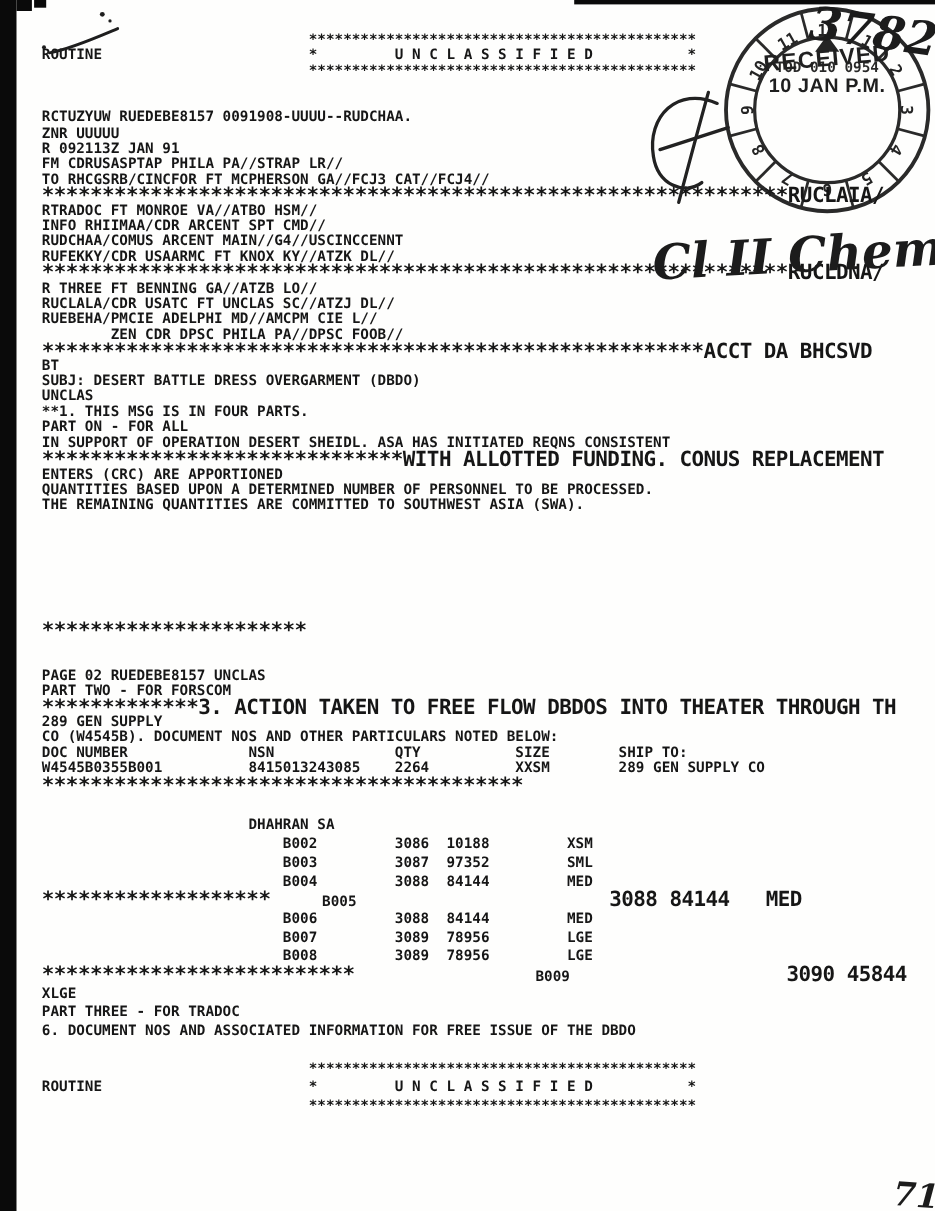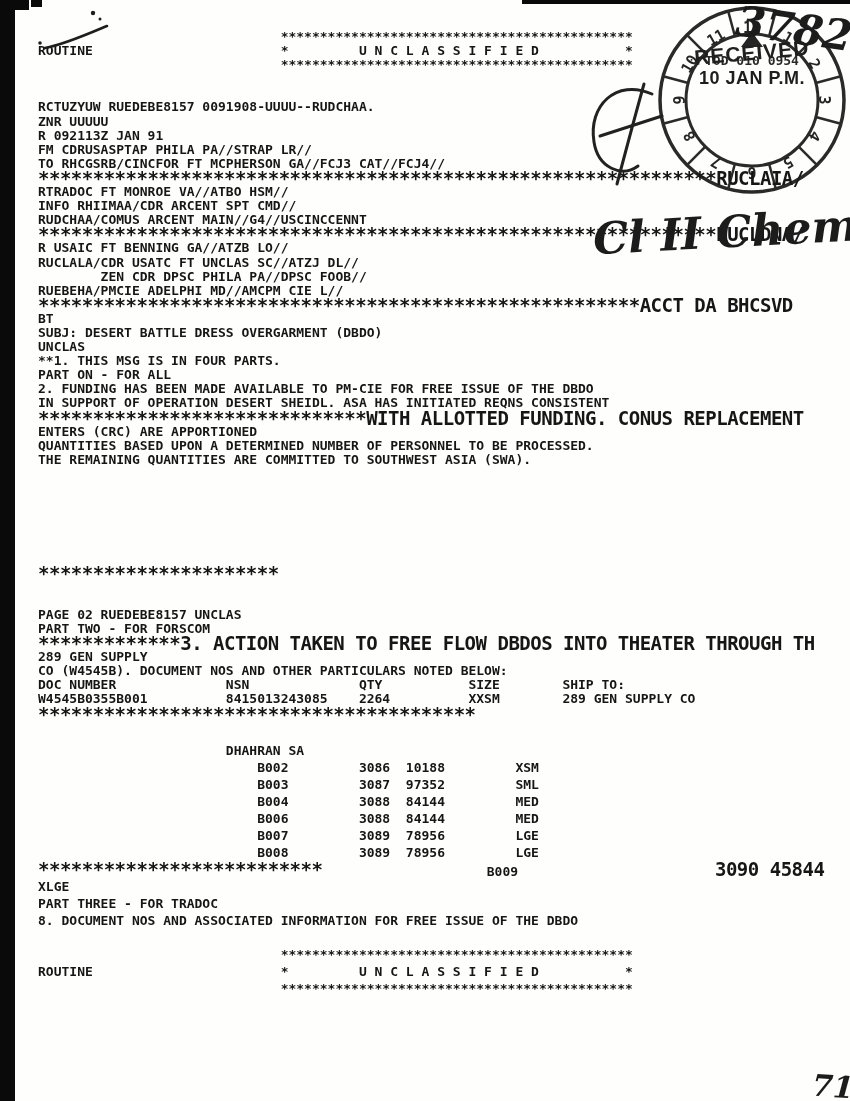--- a/index.html
+++ b/index.html
@@ -43,32 +43,32 @@
     <div class="ln"><span class="n"></span></div>
     <div class="ln"><span class="n">RCTUZYUW RUEDEBE8157 0091908-UUUU--RUDCHAA.</span></div>
     <div class="ln"><span class="n">ZNR UUUUU</span></div>
     <div class="ln"><span class="n">R 092113Z JAN 91</span></div>
     <div class="ln"><span class="n">FM CDRUSASPTAP PHILA PA//STRAP LR//</span></div>
     <div class="ln"><span class="n">TO RHCGSRB/CINCFOR FT MCPHERSON GA//FCJ3 CAT//FCJ4//</span></div>
     <div class="ln"><span class="b">**************************************************************RUCLAIA/</span></div>
     <div class="ln"><span class="n">RTRADOC FT MONROE VA//ATBO HSM//</span></div>
     <div class="ln"><span class="n">INFO RHIIMAA/CDR ARCENT SPT CMD//</span></div>
     <div class="ln"><span class="n">RUDCHAA/COMUS ARCENT MAIN//G4//USCINCCENNT</span></div>
+    <div class="ln"><span class="n">RUFEKKY/CDR USAARMC FT KNOX KY//ATZK DL//</span></div>
     <div class="ln"><span class="b">**************************************************************RUCLDNA/</span></div>
-    <div class="ln"><span class="n">R USAIC FT BENNING GA//ATZB LO//</span></div>
+    <div class="ln"><span class="n">R THREE FT BENNING GA//ATZB LO//</span></div>
     <div class="ln"><span class="n">RUCLALA/CDR USATC FT UNCLAS SC//ATZJ DL//</span></div>
+    <div class="ln"><span class="n">RUEBEHA/PMCIE ADELPHI MD//AMCPM CIE L//</span></div>
     <div class="ln"><span class="n">        ZEN CDR DPSC PHILA PA//DPSC FOOB//</span></div>
-    <div class="ln"><span class="n">RUEBEHA/PMCIE ADELPHI MD//AMCPM CIE L//</span></div>
     <div class="ln"><span class="b">*******************************************************ACCT DA BHCSVD</span></div>
     <div class="ln"><span class="n">BT</span></div>
     <div class="ln"><span class="n">SUBJ: DESERT BATTLE DRESS OVERGARMENT (DBDO)</span></div>
     <div class="ln"><span class="n">UNCLAS</span></div>
     <div class="ln"><span class="n">**1. THIS MSG IS IN FOUR PARTS.</span></div>
     <div class="ln"><span class="n">PART ON - FOR ALL</span></div>
-    <div class="ln"><span class="n">2. FUNDING HAS BEEN MADE AVAILABLE TO PM-CIE FOR FREE ISSUE OF THE DBDO</span></div>
     <div class="ln"><span class="n">IN SUPPORT OF OPERATION DESERT SHEIDL. ASA HAS INITIATED REQNS CONSISTENT</span></div>
     <div class="ln"><span class="b">******************************WITH ALLOTTED FUNDING. CONUS REPLACEMENT</span></div>
     <div class="ln"><span class="n">ENTERS (CRC) ARE APPORTIONED</span></div>
     <div class="ln"><span class="n">QUANTITIES BASED UPON A DETERMINED NUMBER OF PERSONNEL TO BE PROCESSED.</span></div>
     <div class="ln"><span class="n">THE REMAINING QUANTITIES ARE COMMITTED TO SOUTHWEST ASIA (SWA).</span></div>
     <div class="ln"><span class="n"></span></div>
     <div class="ln"><span class="n"></span></div>
     <div class="ln"><span class="n"></span></div>
     <div class="ln"><span class="n"></span></div>
     <div class="ln"><span class="n"></span></div>
@@ -84,27 +84,28 @@
     <div class="ln"><span class="n">CO (W4545B). DOCUMENT NOS AND OTHER PARTICULARS NOTED BELOW:</span></div>
     <div class="ln"><span class="n">DOC NUMBER              NSN              QTY           SIZE        SHIP TO:</span></div>
     <div class="ln"><span class="n">W4545B0355B001          8415013243085    2264          XXSM        289 GEN SUPPLY CO</span></div>
     <div class="ln"><span class="b">****************************************</span></div>
   </div>
 <div id="block-bottom" class="textblock" style="top:742px;">
     <div class="ln"><span class="n">                        DHAHRAN SA</span></div>
     <div class="ln"><span class="n">                            B002         3086  10188         XSM</span></div>
     <div class="ln"><span class="n">                            B003         3087  97352         SML</span></div>
     <div class="ln"><span class="n">                            B004         3088  84144         MED</span></div>
+    <div class="ln"><span class="b">*******************</span><span class="n">      B005</span><span class="b">                     3088 84144   MED</span></div>
     <div class="ln"><span class="n">                            B006         3088  84144         MED</span></div>
     <div class="ln"><span class="n">                            B007         3089  78956         LGE</span></div>
     <div class="ln"><span class="n">                            B008         3089  78956         LGE</span></div>
     <div class="ln"><span class="b">**************************</span><span class="n">                     B009</span><span class="b">                  3090 45844</span></div>
     <div class="ln"><span class="n">XLGE</span></div>
     <div class="ln"><span class="n">PART THREE - FOR TRADOC</span></div>
-    <div class="ln"><span class="n">8. DOCUMENT NOS AND ASSOCIATED INFORMATION FOR FREE ISSUE OF THE DBDO</span></div>
+    <div class="ln"><span class="n">6. DOCUMENT NOS AND ASSOCIATED INFORMATION FOR FREE ISSUE OF THE DBDO</span></div>
     <div class="ln"><span class="n"></span></div>
     <div class="ln"><span class="n">                               *********************************************</span></div>
     <div class="ln"><span class="n">ROUTINE                        *         U N C L A S S I F I E D           *</span></div>
     <div class="ln"><span class="n">                               *********************************************</span></div>
   </div>
 
 <svg id="stamp-svg" width="210" height="200" viewBox="0 0 210 200">
   <g stroke="#1b1b1b" fill="none">
     <circle cx="104" cy="98" r="92" stroke-width="3.5"></circle>
     <circle cx="104" cy="98" r="66" stroke-width="3"></circle>

